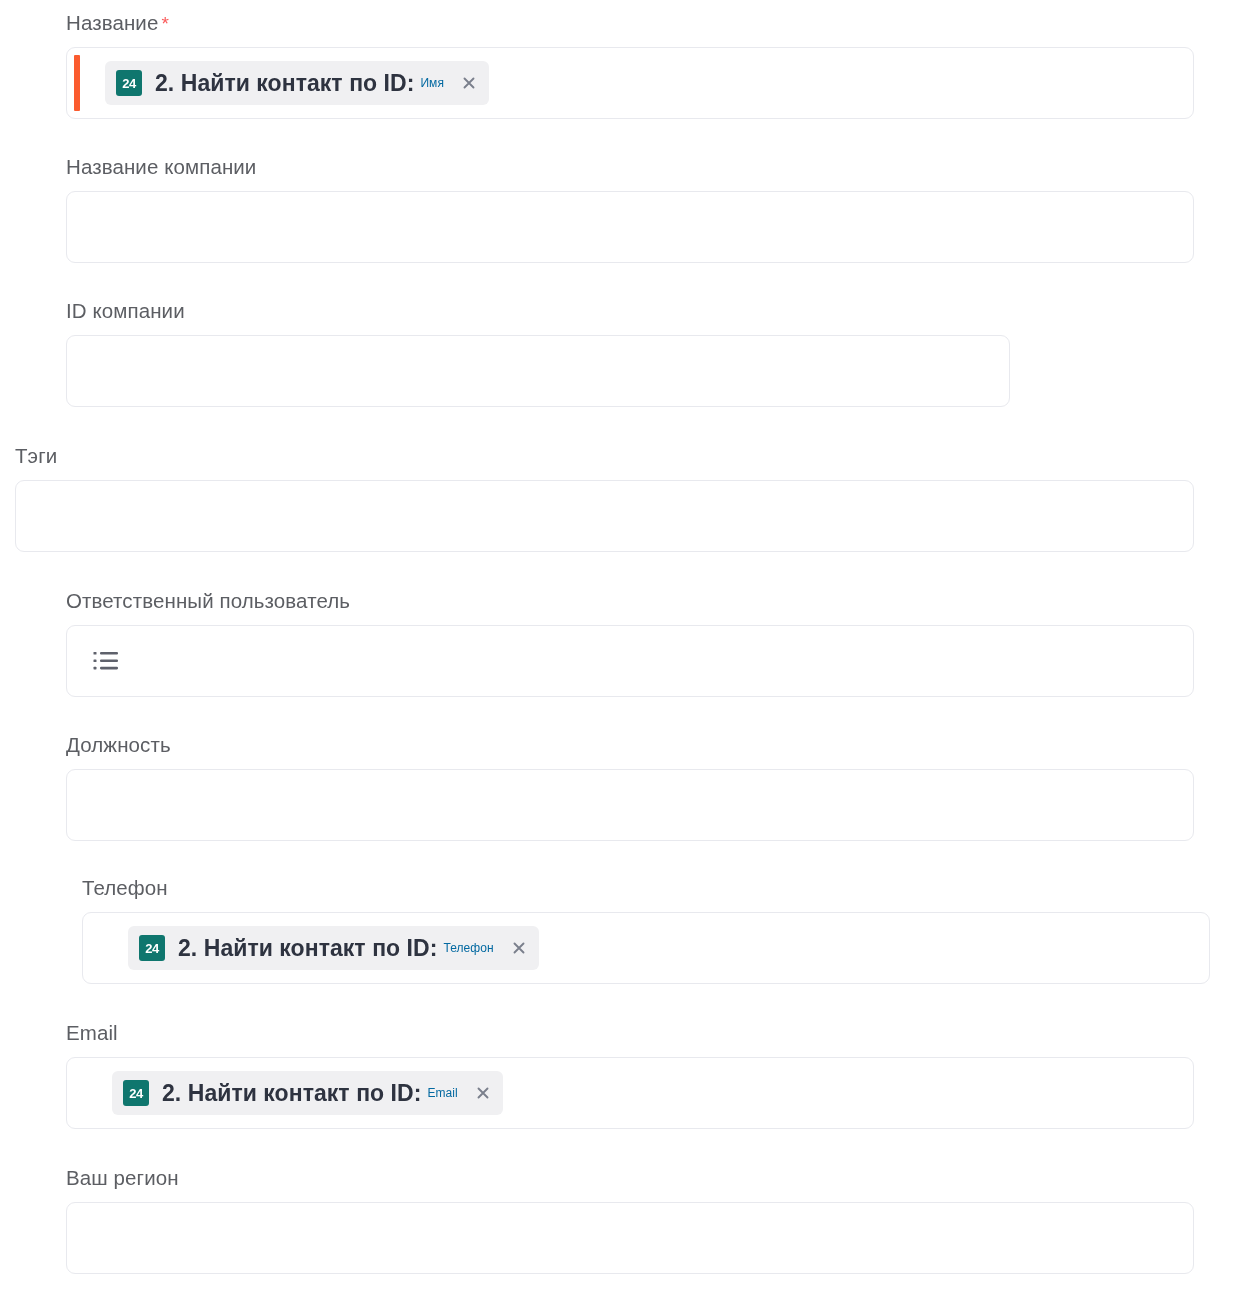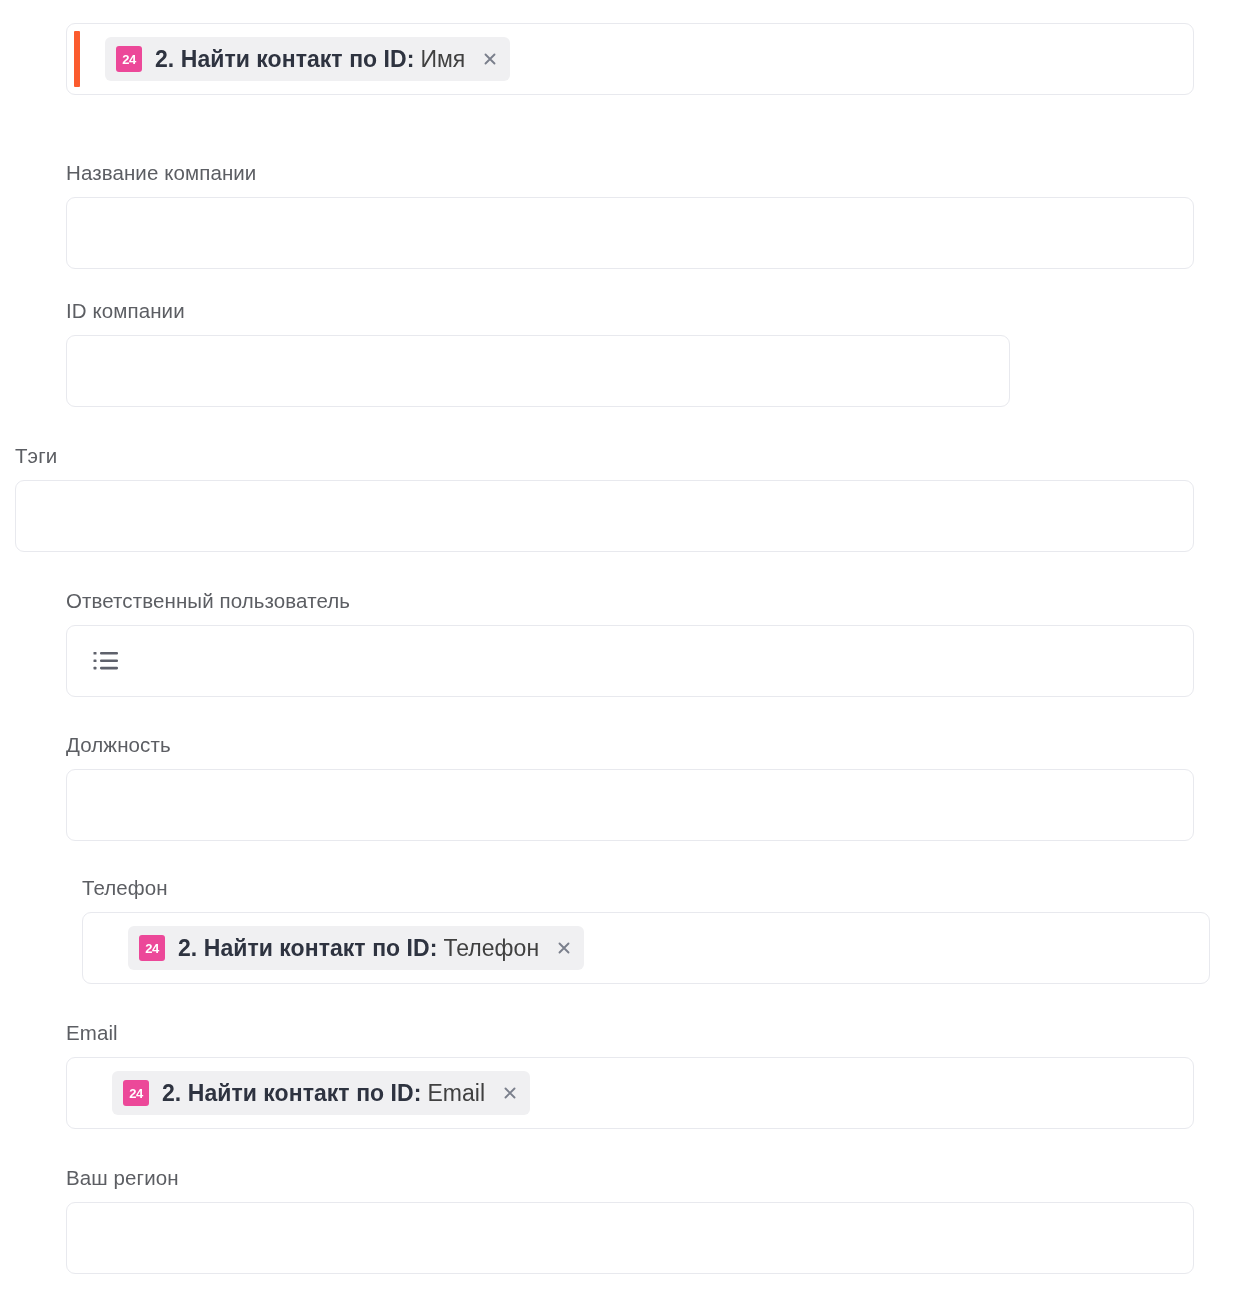--- a/index.html
+++ b/index.html
@@ -77,43 +77,43 @@
     box-sizing: border-box;
     margin-left: 31px;
     white-space: nowrap;
   }
   .input-box.has-accent .chip {
     margin-left: 38px;
   }
   .chip-badge {
     width: 26px;
     height: 26px;
-    background: #ec4899;
+    background: #0f766e;
     border-radius: 3px;
     display: inline-flex;
     align-items: center;
     justify-content: center;
     color: #ffffff;
     font-size: 13px;
     font-weight: 700;
     letter-spacing: -0.6px;
     font-family: "Liberation Sans", sans-serif;
     flex: none;
   }
   .chip-title {
     font-size: 23px;
     font-weight: 700;
     color: #2e3340;
     margin-left: 13px;
     letter-spacing: 0.05px;
   }
   .chip-suffix {
-    font-size: 23px;
+    font-size: 12px;
     font-weight: 400;
-    color: #404040;
+    color: #0369a1;
     margin-left: 6px;
     letter-spacing: 0.05px;
   }
   .chip-close {
     margin-left: 17px;
     width: 16px;
     height: 16px;
     display: inline-flex;
     align-items: center;
     justify-content: center;
@@ -130,35 +130,36 @@
     align-items: center;
     flex: none;
   }
   .list-icon svg { display:block; }
 </style>
 </head>
 <body>
 
 <div class="form" id="form-root">
     <div class="field" style="position: absolute; left: 0px; top: 11px; width: 1260px;">
+      <div class="field-label"><span>Название</span><span class="req-star">*</span></div>
       <div class="input-box has-accent">
         <div class="accent-bar"></div>
         <span class="chip">
           <span class="chip-badge">24</span>
           <span class="chip-title">2. Найти контакт по ID:</span>
           <span class="chip-suffix">Имя</span>
           <span class="chip-close">
             <svg width="16" height="16" viewBox="0 0 16 16" fill="none" aria-hidden="true">
               <path d="M3.5 3.5 L12.5 12.5 M12.5 3.5 L3.5 12.5" stroke="#7a7f8c" stroke-width="1.9" stroke-linecap="round"></path>
             </svg>
           </span>
         </span>
       </div>
     </div>
-    <div class="field" style="position: absolute; left: 0px; top: 161px; width: 1260px;">
+    <div class="field" style="position: absolute; left: 0px; top: 155px; width: 1260px;">
       <div class="field-label"><span>Название компании</span></div>
       <div class="input-box"></div>
     </div>
     <div class="field" style="position: absolute; left: 0px; top: 299px; width: 1076px;">
       <div class="field-label"><span>ID компании</span></div>
       <div class="input-box"></div>
     </div>
     <div class="field" style="position: absolute; left: 0px; top: 444px; width: 1260px; padding-left: 15px;">
       <div class="field-label"><span>Тэги</span></div>
       <div class="input-box"></div>

